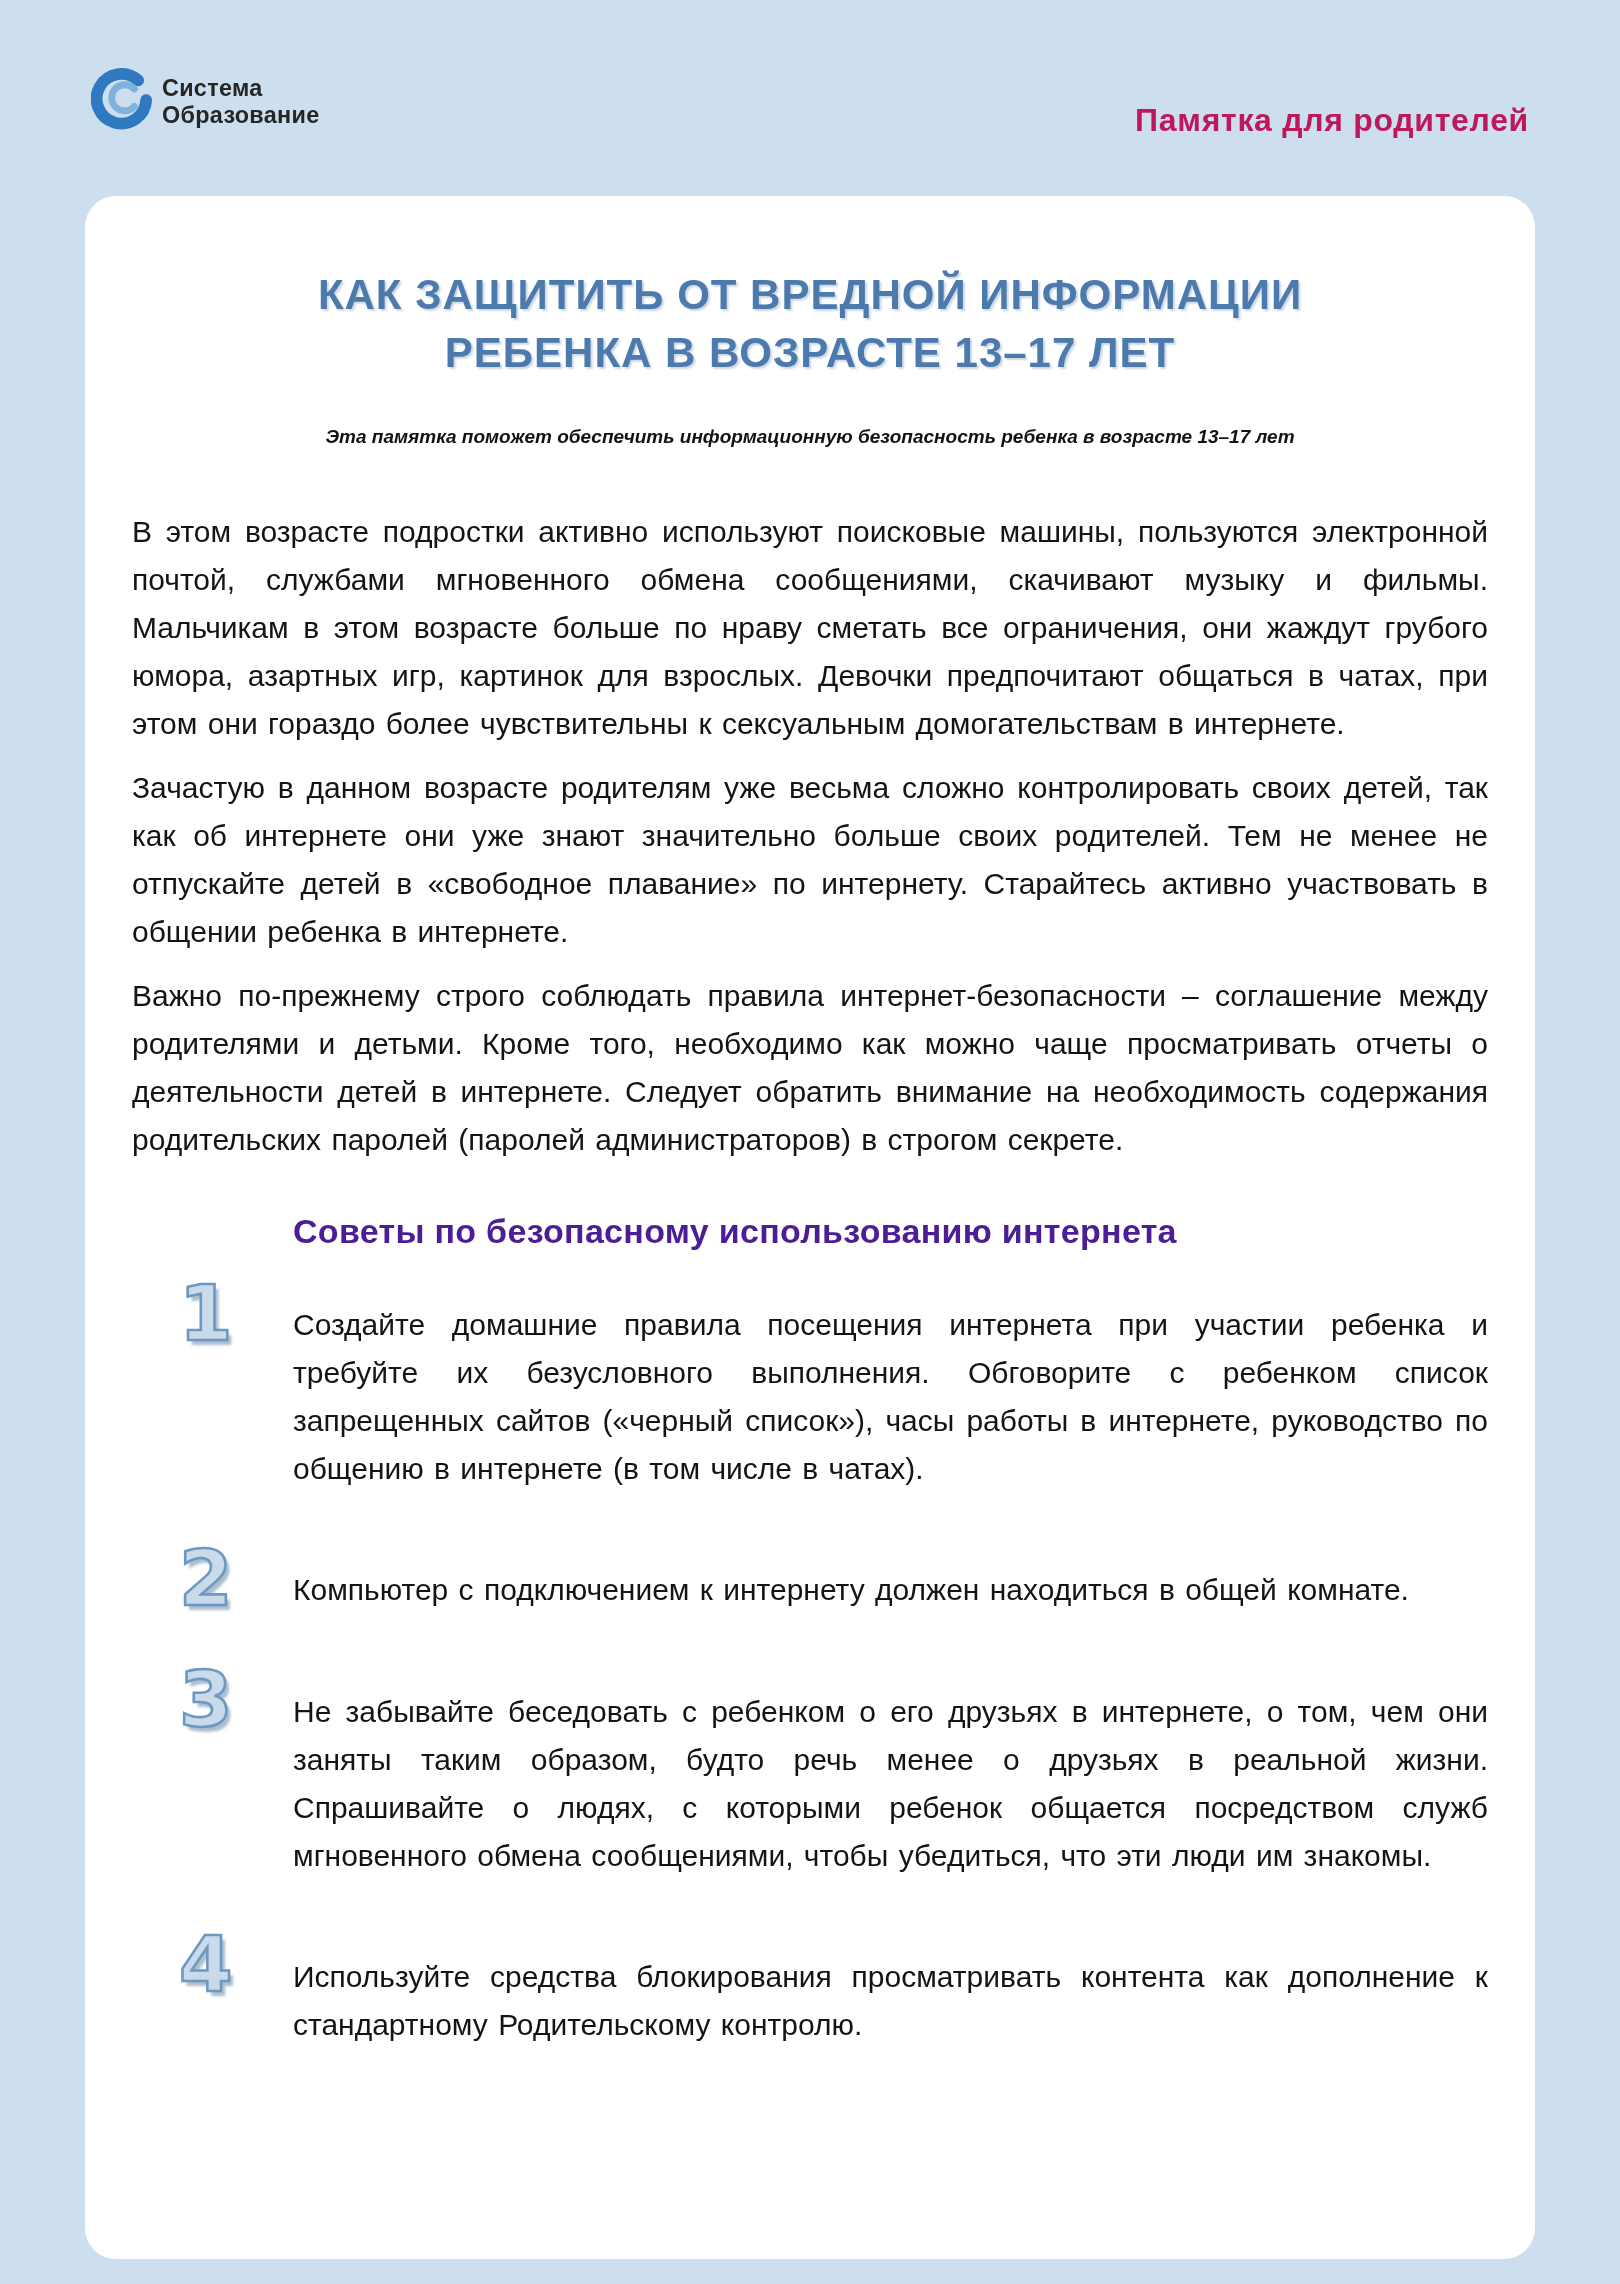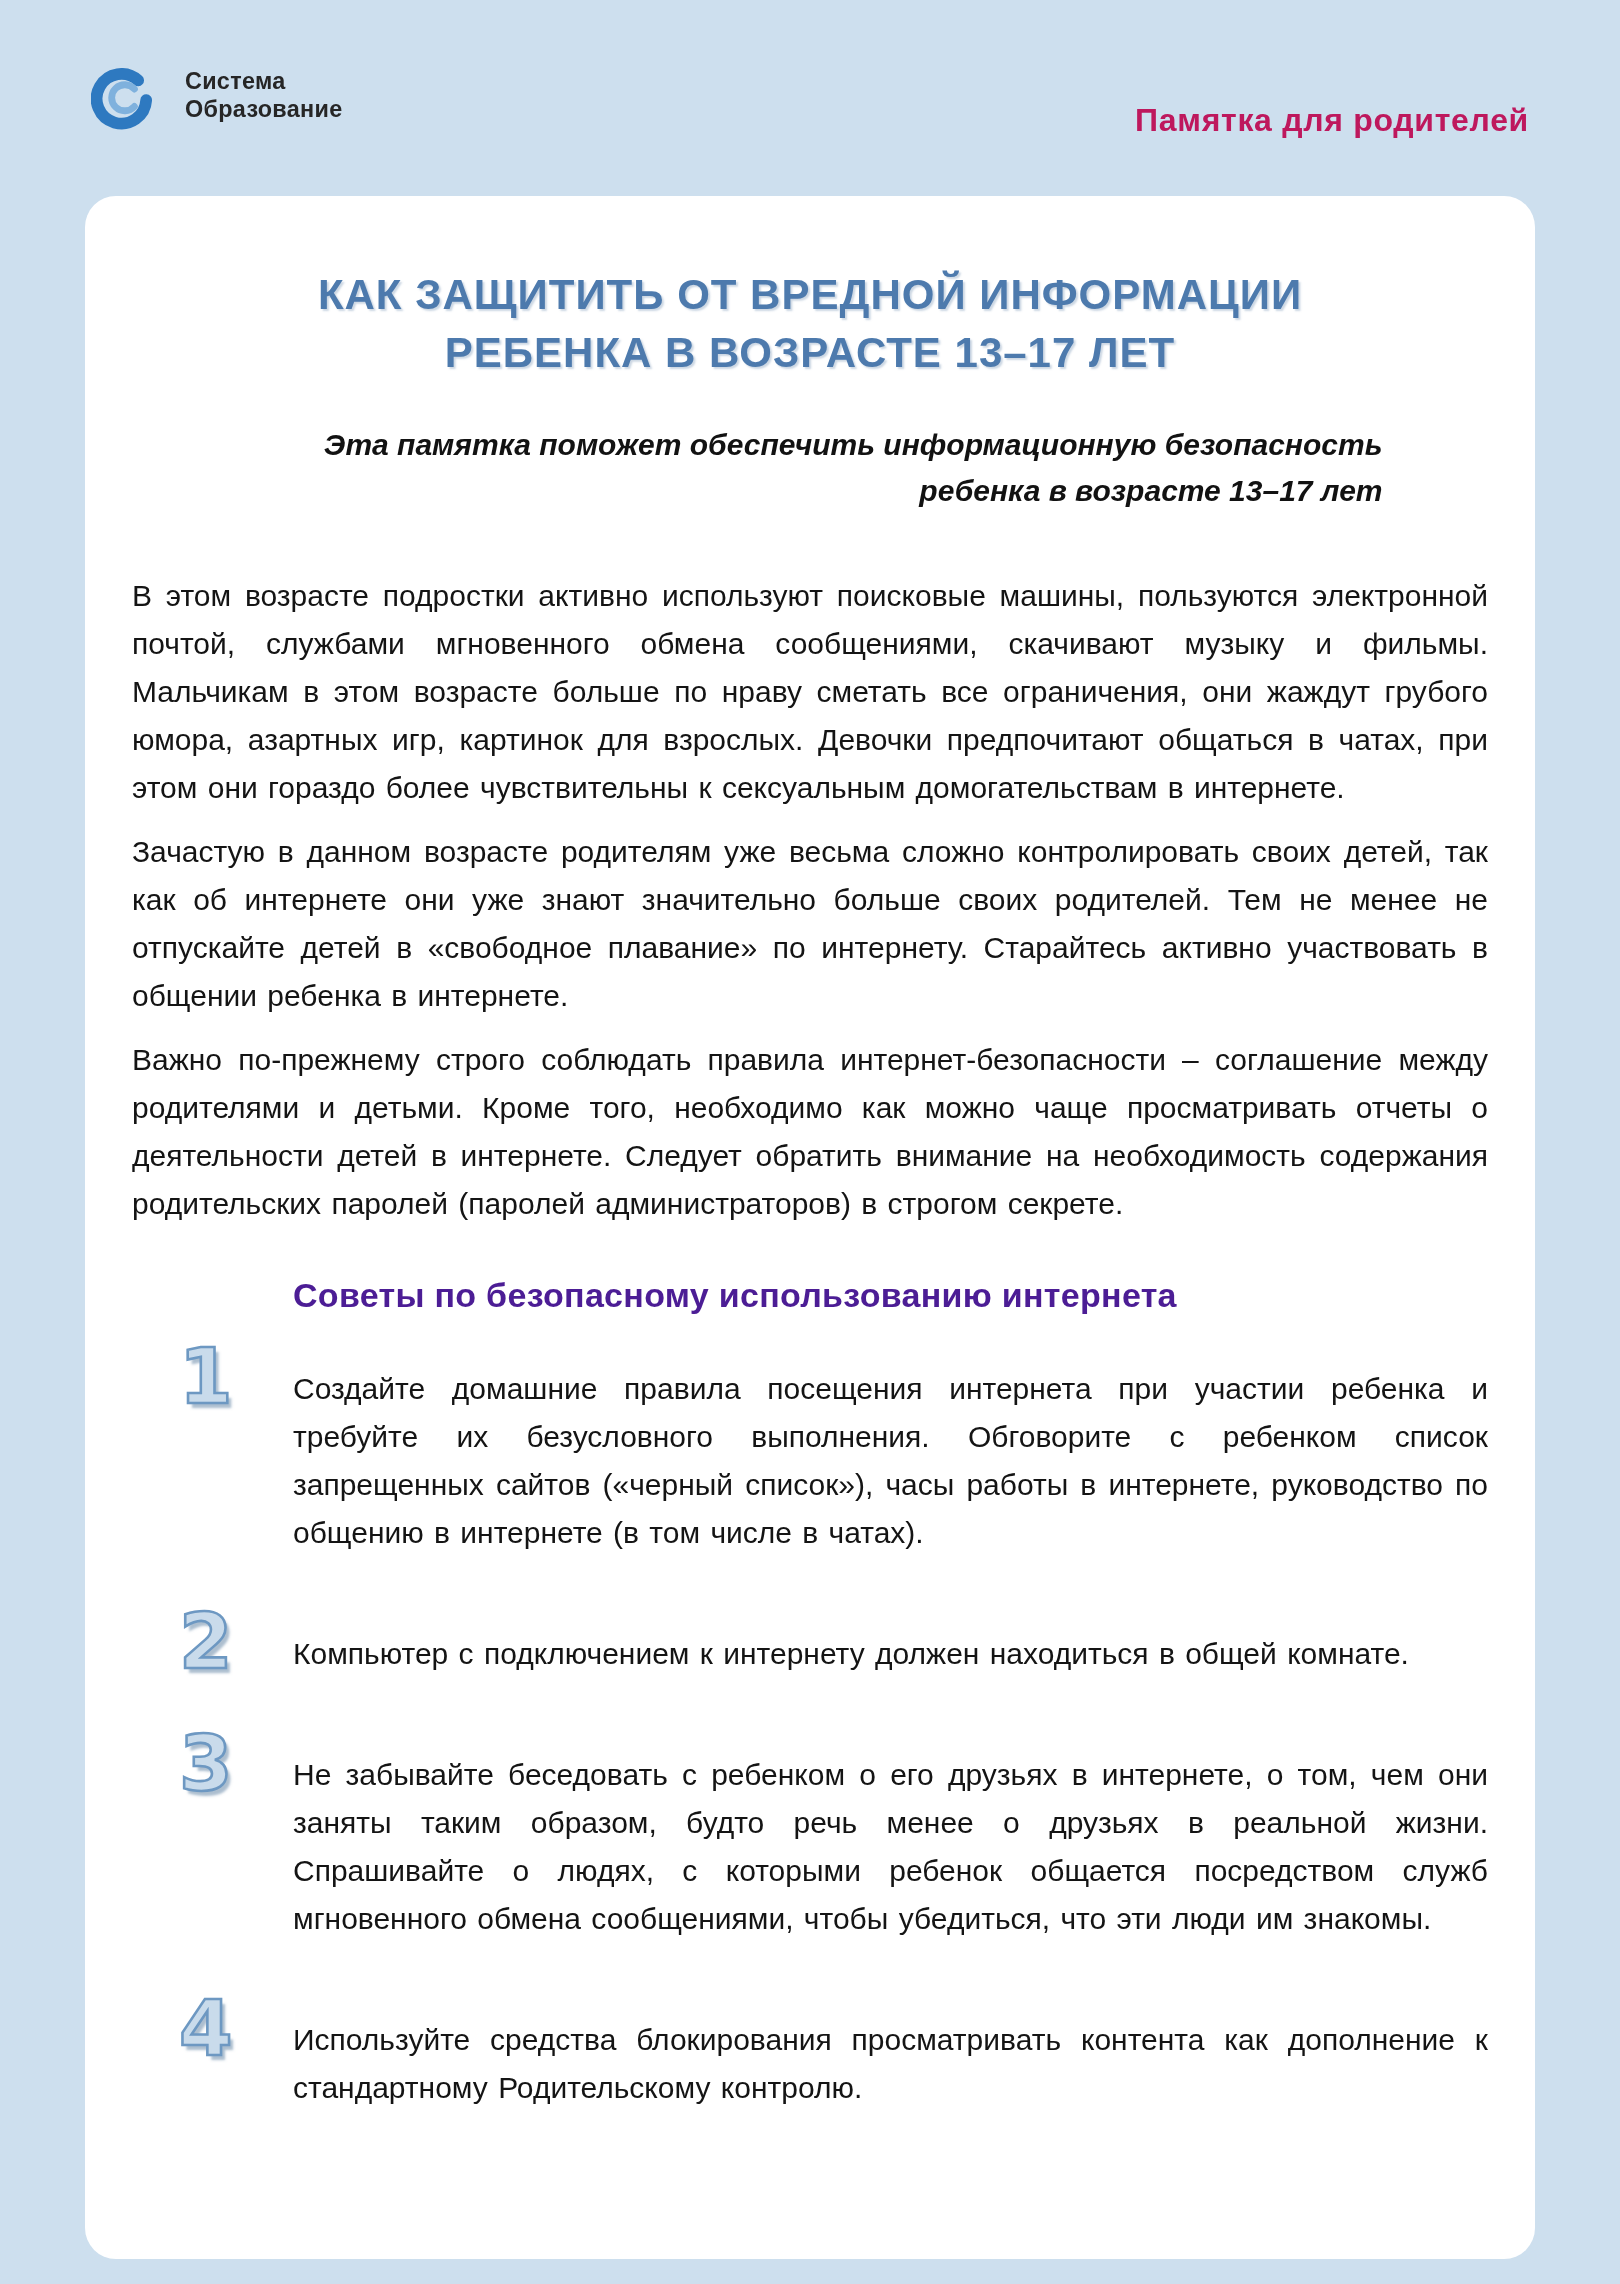--- a/index.html
+++ b/index.html
@@ -11,21 +11,21 @@
   }
   .page { width: 1620px; height: 2284px; position: relative; }
 
   
   .header {
     display: flex;
     justify-content: space-between;
     align-items: flex-start;
     padding: 68px 91px 0 91px;
   }
-  .logo { display: flex; align-items: flex-start; gap: 32px; }
+  .logo { display: flex; align-items: flex-end; gap: 9px; }
   .logo-icon { width: 62px; height: 62px; display: block; }
   .logo-icon svg { width: 62px; height: 62px; display: block; }
   .logo-text {
     font-size: 23.4px;
     font-weight: bold;
     color: #262626;
     line-height: 1.18;
     letter-spacing: 0.3px;
   }
   .tagline {
@@ -53,22 +53,22 @@
     color: #4d7aad;
     line-height: 1.38;
     letter-spacing: 1px;
     text-shadow: 2px 2px 2px rgba(110, 140, 175, 0.35);
   }
   .title .tl { display: block; }
 
   .subtitle {
     margin: 40px auto 16px auto;
     max-width: 1145px;
-    text-align: right;
-    font-size: 30px;
+    text-align: center;
+    font-size: 19px;
     font-weight: bold;
     font-style: italic;
     line-height: 1.55;
     color: #121212;
   }
 
   .body-text { margin-top: 57px; }
   .body-text p, .tip-text {
     font-size: 30px;
     line-height: 1.6;

